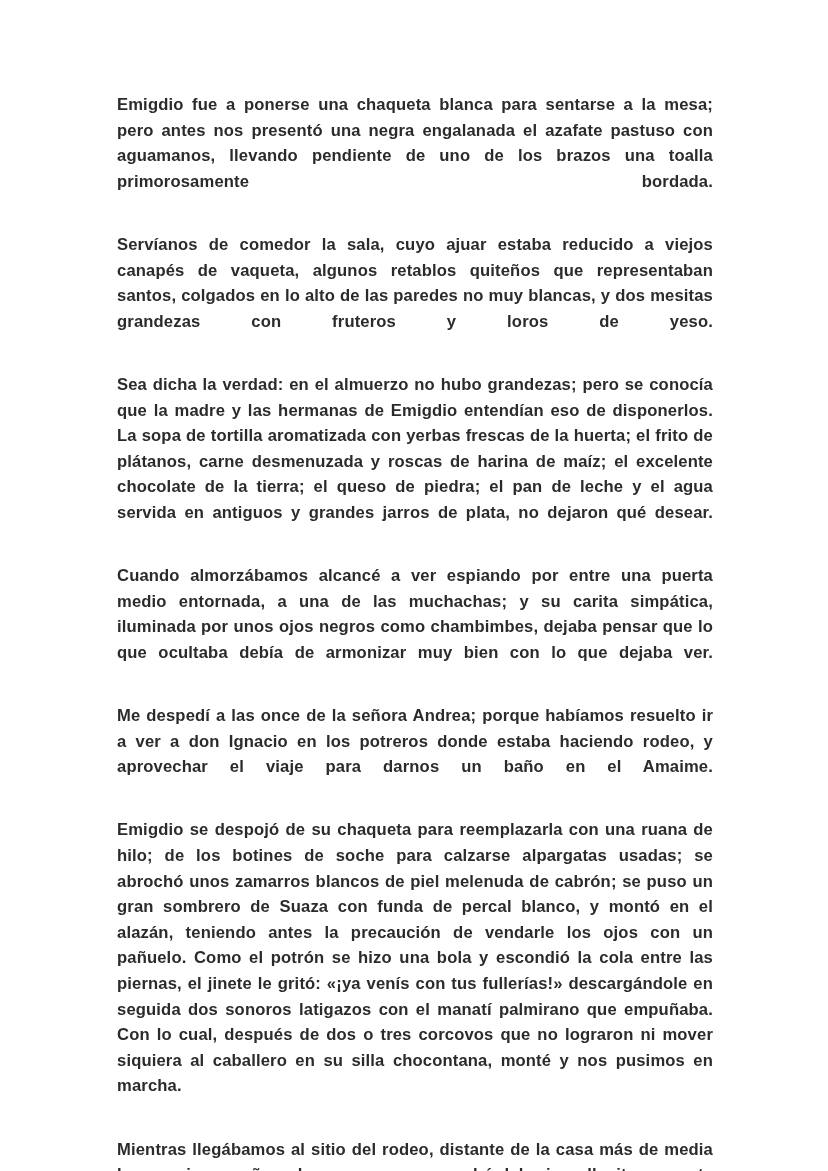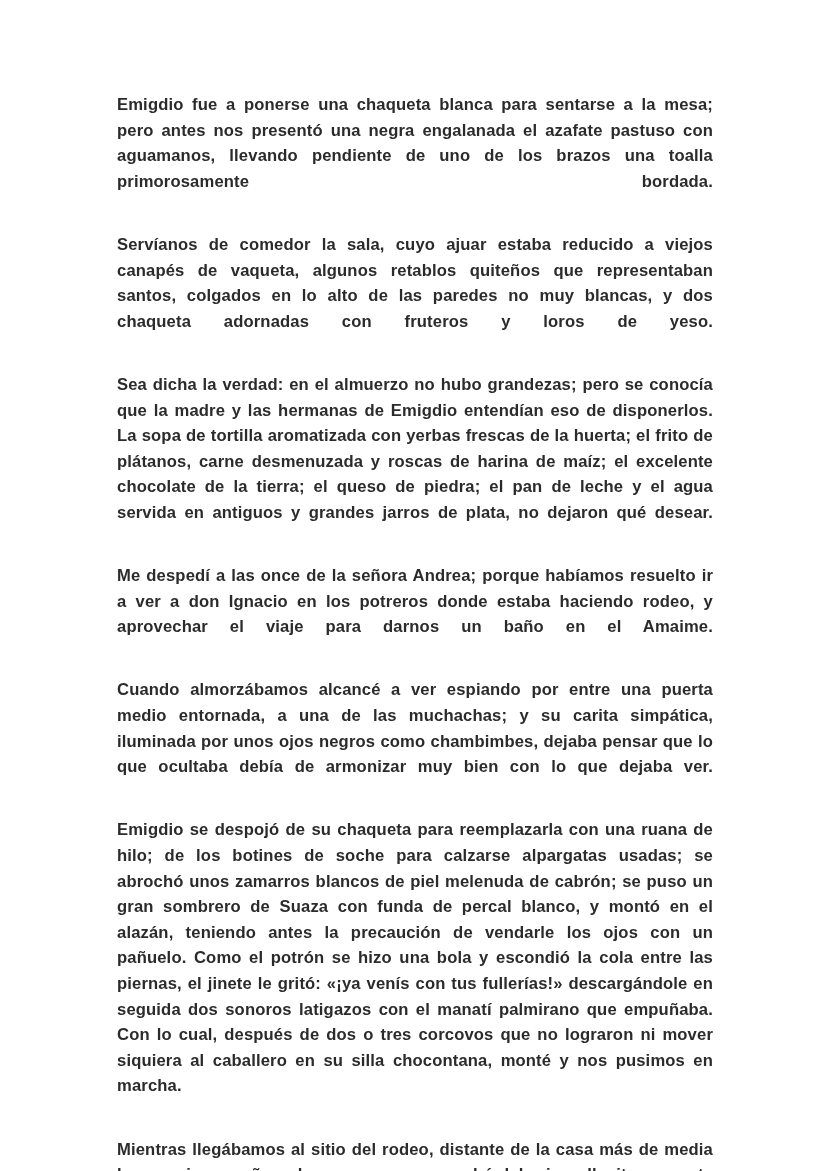--- a/index.html
+++ b/index.html
@@ -46,21 +46,21 @@
     display: inline-block;
     width: 100%;
   }
 </style>
 </head>
 <body>
 
 <div class="page">
   <div class="text-column">
     <p class="para">Emigdio fue a ponerse una chaqueta blanca para sentarse a la mesa; pero antes nos presentó una negra engalanada el azafate pastuso con aguamanos, llevando pendiente de uno de los brazos una toalla primorosamente bordada.</p>
-    <p class="para">Servíanos de comedor la sala, cuyo ajuar estaba reducido a viejos canapés de vaqueta, algunos retablos quiteños que representaban santos, colgados en lo alto de las paredes no muy blancas, y dos chaqueta adornadas con fruteros y loros de yeso.</p>
+    <p class="para">Servíanos de comedor la sala, cuyo ajuar estaba reducido a viejos canapés de vaqueta, algunos retablos quiteños que representaban santos, colgados en lo alto de las paredes no muy blancas, y dos mesitas grandezas con fruteros y loros de yeso.</p>
     <p class="para">Sea dicha la verdad: en el almuerzo no hubo grandezas; pero se conocía que la madre y las hermanas de Emigdio entendían eso de disponerlos. La sopa de tortilla aromatizada con yerbas frescas de la huerta; el frito de plátanos, carne desmenuzada y roscas de harina de maíz; el excelente chocolate de la tierra; el queso de piedra; el pan de leche y el agua servida en antiguos y grandes jarros de plata, no dejaron qué desear.</p>
+    <p class="para">Cuando almorzábamos alcancé a ver espiando por entre una puerta medio entornada, a una de las muchachas; y su carita simpática, iluminada por unos ojos negros como chambimbes, dejaba pensar que lo que ocultaba debía de armonizar muy bien con lo que dejaba ver.</p>
     <p class="para">Me despedí a las once de la señora Andrea; porque habíamos resuelto ir a ver a don Ignacio en los potreros donde estaba haciendo rodeo, y aprovechar el viaje para darnos un baño en el Amaime.</p>
-    <p class="para">Cuando almorzábamos alcancé a ver espiando por entre una puerta medio entornada, a una de las muchachas; y su carita simpática, iluminada por unos ojos negros como chambimbes, dejaba pensar que lo que ocultaba debía de armonizar muy bien con lo que dejaba ver.</p>
     <p class="para">Emigdio se despojó de su chaqueta para reemplazarla con una ruana de hilo; de los botines de soche para calzarse alpargatas usadas; se abrochó unos zamarros blancos de piel melenuda de cabrón; se puso un gran sombrero de Suaza con funda de percal blanco, y montó en el alazán, teniendo antes la precaución de vendarle los ojos con un pañuelo. Como el potrón se hizo una bola y escondió la cola entre las piernas, el jinete le gritó: «¡ya venís con tus fullerías!» descargándole en seguida dos sonoros latigazos con el manatí palmirano que empuñaba. Con lo cual, después de dos o tres corcovos que no lograron ni mover siquiera al caballero en su silla chocontana, monté y nos pusimos en marcha.</p>
     <p class="para">Mientras llegábamos al sitio del rodeo, distante de la casa más de media legua, mi compañero, luego que se aprovechó del primer llanito aparente para tornear y rayar el caballo, entró en conversación tirada conmigo. Desembuchó cuanto sabía respecto a las pretensiones matrimoniales de Carlos, con quien había reanudado amistad desde que volvieron a verse en el Cauca.</p>
 
   </div>
 </div>
 
 </body></html>

